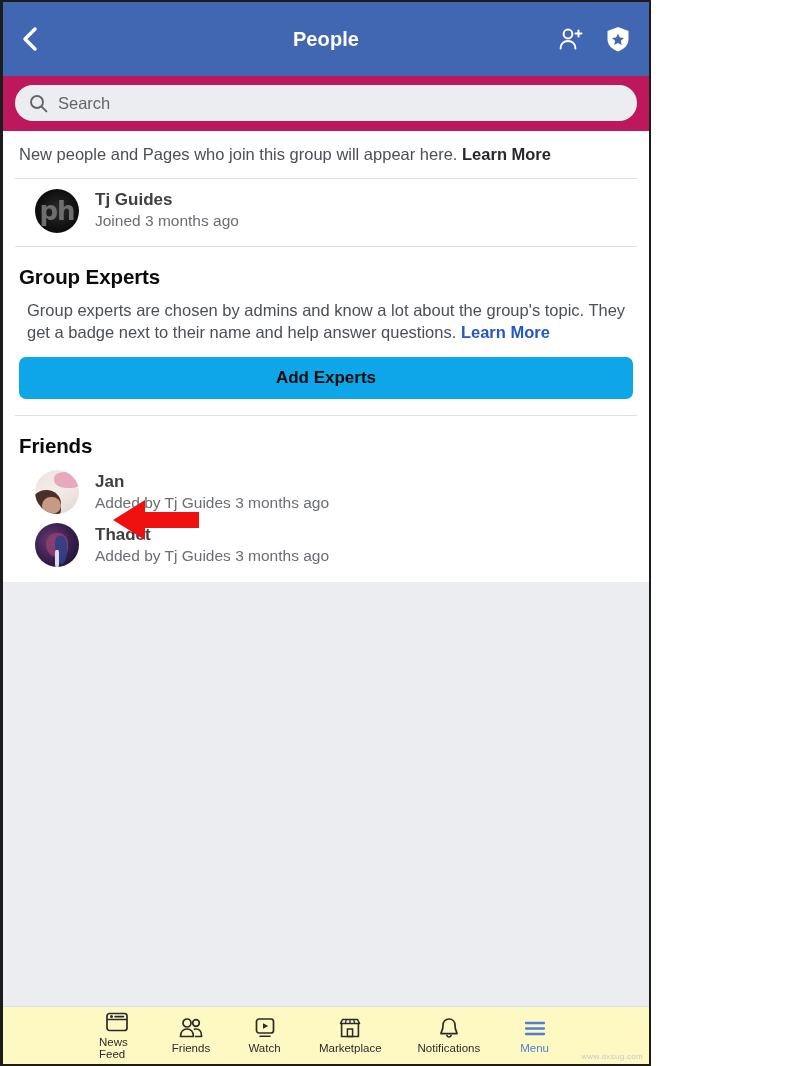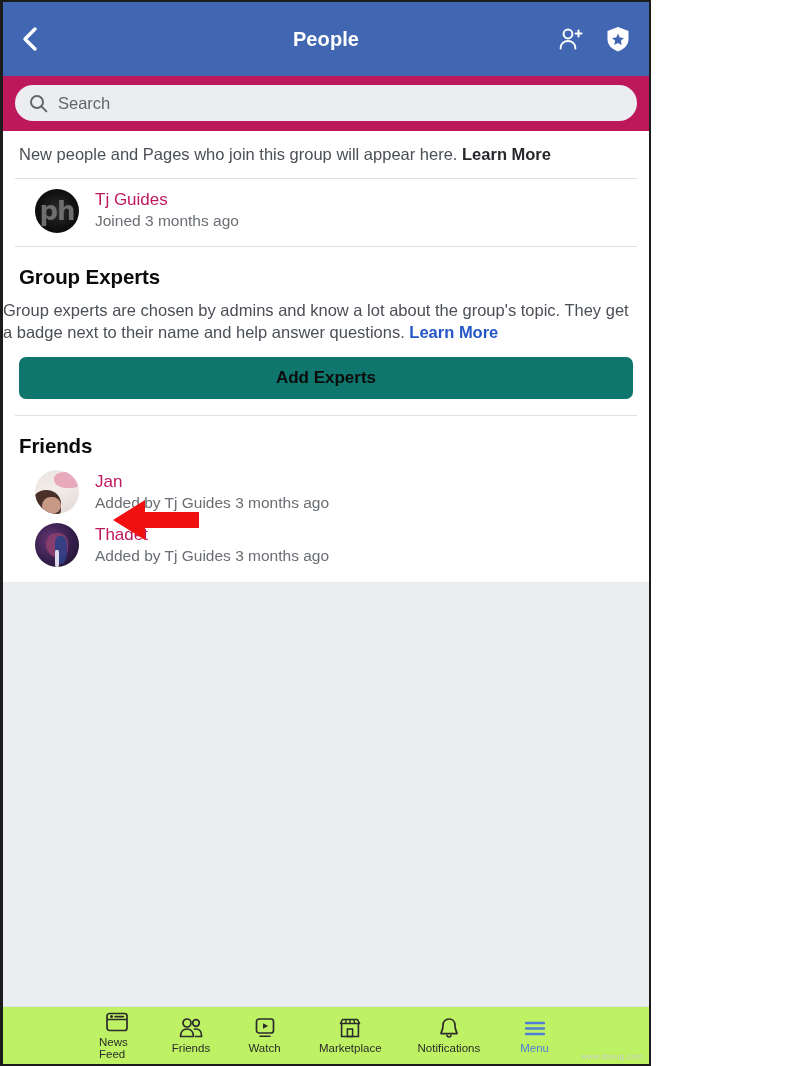--- a/index.html
+++ b/index.html
@@ -100,28 +100,28 @@
     font-weight: bold;
     color: #0b0b0b;
     padding: 18px 16px 2px 16px;
     letter-spacing: -.1px;
   }
 
   .blurb {
     font-size: 16.5px;
     color: #4b4f56;
     line-height: 1.35;
-    padding: 8px 16px 0 0;
+    padding: 8px 16px 0 24px;
   }
   .link { color: #2457c5; font-weight: bold; cursor: pointer; }
 
   .btn-wide {
     margin: 14px 16px 16px 16px;
     height: 42px;
-    background: #0f766e;
+    background: #0ea5e9;
     border-radius: 7px;
     display: flex;
     align-items: center;
     justify-content: center;
     font-size: 17px;
     font-weight: bold;
     color: #0b0b0b;
     cursor: pointer;
   }
 
@@ -138,22 +138,22 @@
   .avatar {
     width: 44px; height: 44px;
     border-radius: 50%;
     flex: 0 0 44px;
     overflow: hidden;
     position: relative;
   }
   .person-text { display: flex; flex-direction: column; gap: 2px; }
   .person-name {
     font-size: 17px;
-    font-weight: normal;
-    color: #be185d;
+    font-weight: bold;
+    color: #404040;
     line-height: 1.1;
   }
   .person-sub {
     font-size: 15.5px;
     color: #6a6e73;
     line-height: 1.15;
   }
 
   
   .av-tj  { background: radial-gradient(circle at 52% 48%, #2c2c2c 0%, #101010 58%, #050505 100%); }
@@ -180,21 +180,21 @@
     width: 90px;
     height: 44px;
     pointer-events: none;
   }
 
   
   .bottomnav {
     position: absolute;
     left: 0; right: 0; bottom: 0;
     height: 58px;
-    background: #bef264;
+    background: #fef9c3;
     border-top: 1px solid #dcdfe3;
     display: flex;
     align-items: center;
     justify-content: center;
     gap: 36px;
     padding: 0 96px;
   }
   .nav-item {
     flex: 1;
     display: flex;

